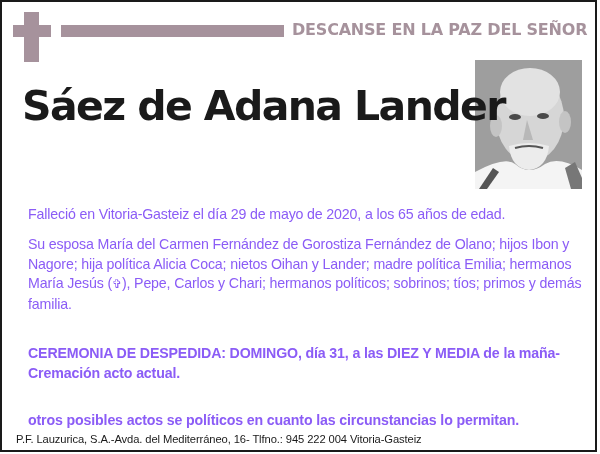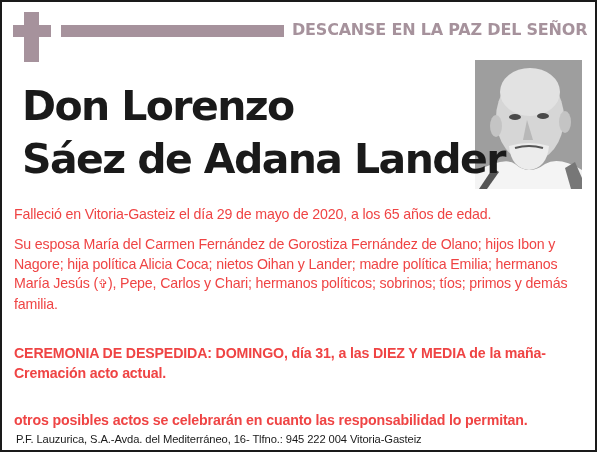--- a/index.html
+++ b/index.html
@@ -26,23 +26,23 @@
     position: absolute; left: 473px; top: 58px; width: 107px; height: 129px;
     background: #a0a0a0; overflow: hidden;
   }
   .name {
     position: absolute; left: 20px; top: 78px;
     font-family: "DejaVu Sans", sans-serif; font-weight: bold;
     font-size: 41px; line-height: 53px; color: #1a1a1a;
     letter-spacing: -1.6px; white-space: nowrap;
   }
   .body-text {
-    position: absolute; left: 12px; width: 572px;
+    position: absolute; left: 26px; width: 572px;
     font-family: "Liberation Sans", sans-serif; font-size: 14.2px;
-    color: #ef4444; line-height: 19.5px; letter-spacing: -0.15px;
+    color: #8b5cf6; line-height: 19.5px; letter-spacing: -0.15px;
   }
   .bold { font-weight: bold; margin-top: 24px; }
   .footer {
     position: absolute; left: 14px; top: 431px;
     font-family: "Liberation Sans", sans-serif; font-size: 11.2px;
     color: #1a1a1a; white-space: nowrap; letter-spacing: -0.1px; text-align: center;
   }
   .cross-glyph { font-size: 12px; }
 </style>
 </head>
@@ -68,33 +68,32 @@
       <path d="M52 60 L48 80 L58 80 Z" fill="#b8b8b8"></path>
       <path d="M34 86 Q54 80 74 86 Q72 108 54 110 Q36 108 34 86 Z" fill="#ececec"></path>
       <path d="M40 88 Q54 84 68 88" stroke="#555" stroke-width="2" fill="none"></path>
       <path d="M0 129 L0 112 Q30 96 40 104 Q54 116 70 104 Q84 96 107 110 L107 129 Z" fill="#f4f4f4"></path>
       <path d="M4 129 L18 108 L24 112 L12 129 Z" fill="#555"></path>
       <path d="M90 108 L100 102 L107 118 L107 129 L96 129 Z" fill="#777"></path>
     </svg>
   </div>
 
   <div class="name">
-    <div>Don Lorenzo</div>
     <div>Sáez de Adana Lander</div>
   </div>
 
   <div class="body-text" style="top:203px;">Falleció en Vitoria-Gasteiz el día 29 de mayo de 2020, a los 65 años de edad.</div>
 
   <div class="body-text" style="top:233px;">
     <span>Su esposa María del Carmen Fernández de Gorostiza Fernández de Olano; hijos Ibon y Nagore; hija política Alicia Coca; nietos Oihan y Lander; madre política Emilia; hermanos María Jesús (</span><span class="cross-glyph">✞</span><span>), Pepe, Carlos y Chari; hermanos políticos; sobrinos; tíos; primos y demás familia.</span>
   </div>
 
   <div class="body-text bold" style="top:318px;">
     <div style="white-space:nowrap;">CEREMONIA DE DESPEDIDA: DOMINGO, día 31, a las DIEZ Y MEDIA de la maña-</div>
     <div style="white-space:nowrap;">Cremación acto actual.</div>
   </div>
 
   <div class="body-text bold" style="top:385px;">
-    <div style="white-space:nowrap;">otros posibles actos se celebrarán en cuanto las responsabilidad lo permitan.</div>
+    <div style="white-space:nowrap;">otros posibles actos se políticos en cuanto las circunstancias lo permitan.</div>
   </div>
 
   <div class="footer">P.F. Lauzurica, S.A.-Avda. del Mediterráneo, 16- Tlfno.: 945 222 004 Vitoria-Gasteiz</div>
 </div>
 
 </body></html>

